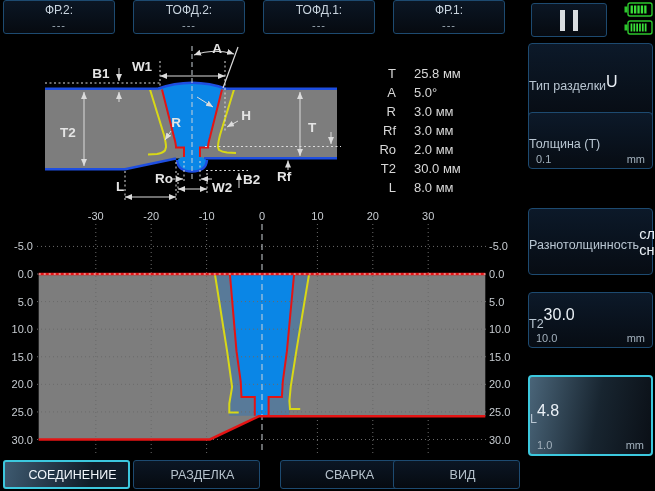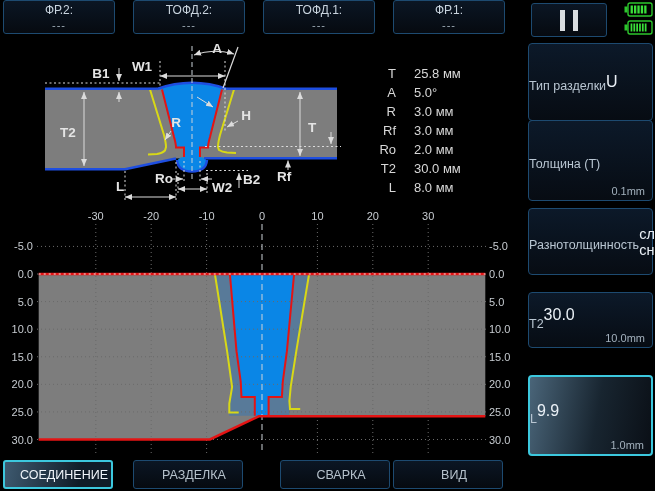--- a/index.html
+++ b/index.html
@@ -28,23 +28,23 @@
   .tick{font-size:11px;fill:#c7ccd1;font-family:"Liberation Sans",sans-serif;}
   
   .panel{position:absolute;left:528px;width:125px;border:1px solid #1d4a70;border-radius:4px;
          background:linear-gradient(180deg,#0c1929,#070c13);box-sizing:border-box;
          display:flex;flex-direction:row;align-items:center;}
   .panel.selected{border:2px solid #3cc8de;
          background:linear-gradient(100deg,#4a6579 0%,#182530 55%,#0a0f16 100%);}
   .panel-title{margin-top:7px;font-size:12.5px;color:#b9c6d2;}
   .panel-value{flex:1;display:flex;align-items:center;font-size:16px;color:#eaf0f6;}
   .panel-bottom{position:absolute;left:7px;right:7px;bottom:3px;display:flex;
-                justify-content:flex-end;font-size:11px;color:#a3b1bd;}
-  
-  .tab{top:460px;width:110px;height:29px;display:flex;align-items:center;justify-content:center;
+                justify-content:space-between;font-size:11px;color:#a3b1bd;}
+  
+  .tab{top:460px;width:127px;height:29px;display:flex;align-items:center;justify-content:center;
        font-size:12.5px;color:#b6c2cc;padding-left:12px;}
   .tab.selected{border:2px solid #3cc8de;color:#f0f5fa;
        background:linear-gradient(100deg,#3e5a70,#101c28 70%);}
 </style>
 </head>
 <body>
 
 <div class="screen">
 
   <div>
@@ -231,42 +231,42 @@
       <polyline points="38.7,229.5 209.9,229.5 258.7,206.3 485.3,206.3" fill="none" stroke="#e41414" stroke-width="2.5"></polyline>
       <polyline points="38.7,64.0 485.3,64.0" fill="none" stroke="#e41414" stroke-width="2.5"></polyline>
       <line x1="38.73800000000003" x2="485.26199999999994" y1="64" y2="64" stroke="#ececec" stroke-width="1" stroke-dasharray="2 3"></line>
     </svg>
 
   <div>
     <div class="panel" style="top:43px;height:78px">
       <div class="panel-title">Тип разделки</div>
       <div class="panel-value">U</div>
     </div>
-    <div class="panel" style="top:120px;height:81px">
+    <div class="panel" style="top:112px;height:57px">
       <div class="panel-title">Толщина (Т)</div>
       <div class="panel-bottom">
           <span>0.1</span>
           <span>mm</span>
         </div>
     </div>
     <div class="panel" style="top:208px;height:67px">
       <div class="panel-title">Разнотолщинность</div>
       <div class="panel-value" style="font-size:14.5px">слева снизу</div>
     </div>
     <div class="panel" style="top:292px;height:56px">
       <div class="panel-title">Т2</div>
       <div class="panel-value" style="margin-bottom:10px">30.0</div>
       <div class="panel-bottom">
           <span>10.0</span>
           <span>mm</span>
         </div>
     </div>
     <div class="panel selected" style="top:375px;height:81px">
       <div class="panel-title">L</div>
-      <div class="panel-value" style="margin-bottom:10px">9.9</div>
+      <div class="panel-value" style="margin-bottom:10px">4.8</div>
       <div class="panel-bottom">
           <span>1.0</span>
           <span>mm</span>
         </div>
     </div>
   </div>
 
   <div>
     <div class="box tab selected" style="left:3px">СОЕДИНЕНИЕ</div>
     <div class="box tab" style="left:133px">РАЗДЕЛКА</div>

